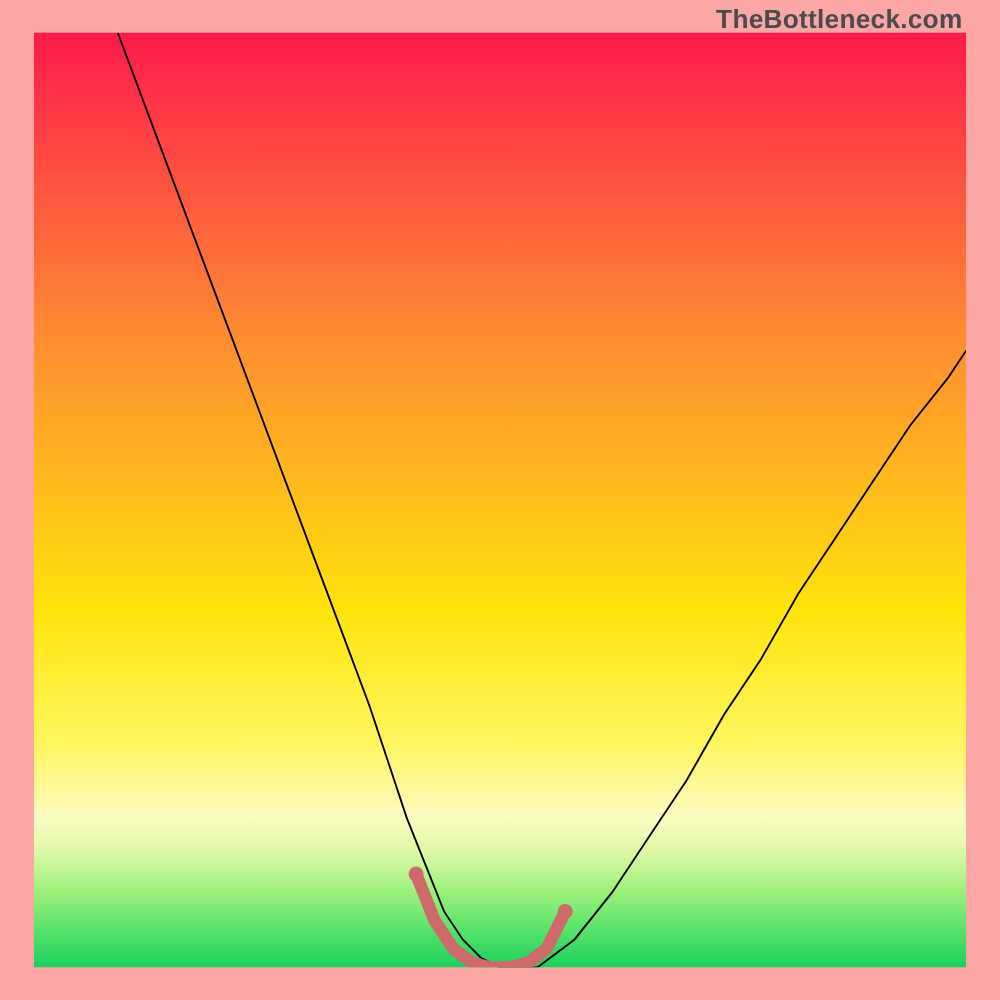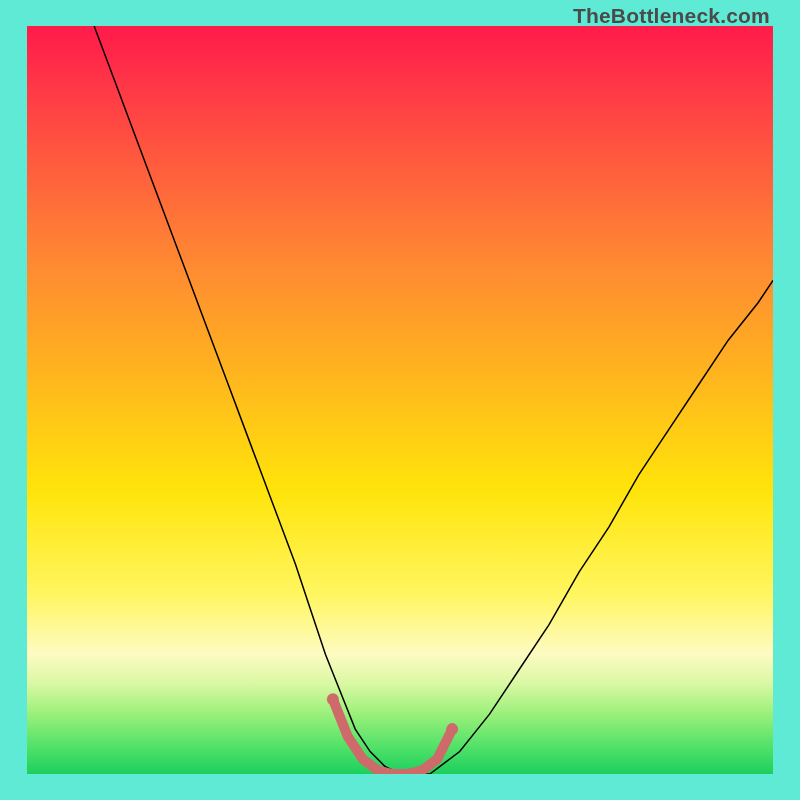--- a/index.html
+++ b/index.html
@@ -10,21 +10,21 @@
     background: #000;
     overflow: hidden;
     font-family: Arial, Helvetica, sans-serif;
   }
   .frame {
     position: absolute;
     left: 0;
     top: 0;
     width: 800px;
     height: 800px;
-    background: #5eead4;
+    background: #fca5a5;
   }
   .plot-area {
     position: absolute;
     left: 27px;
     top: 26px;
     width: 746px;
     height: 748px;
     overflow: hidden;
   }
   .gradient {

